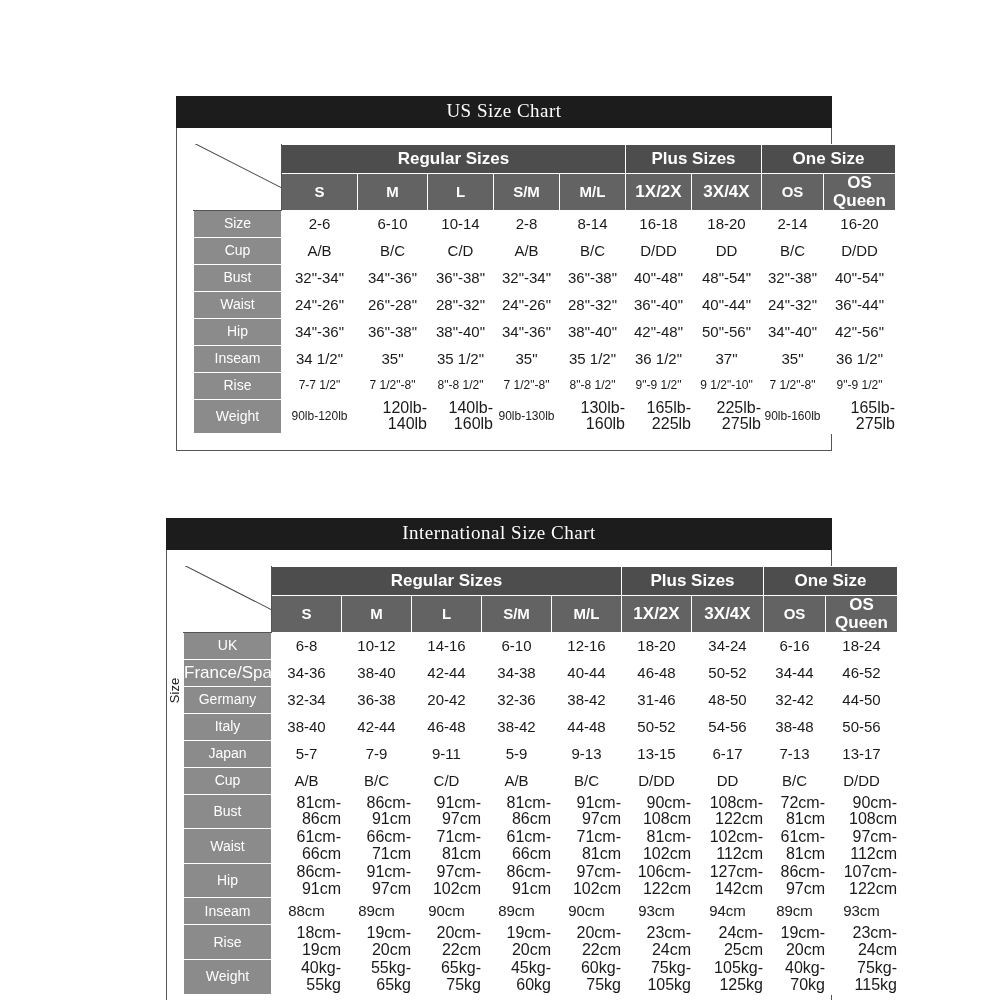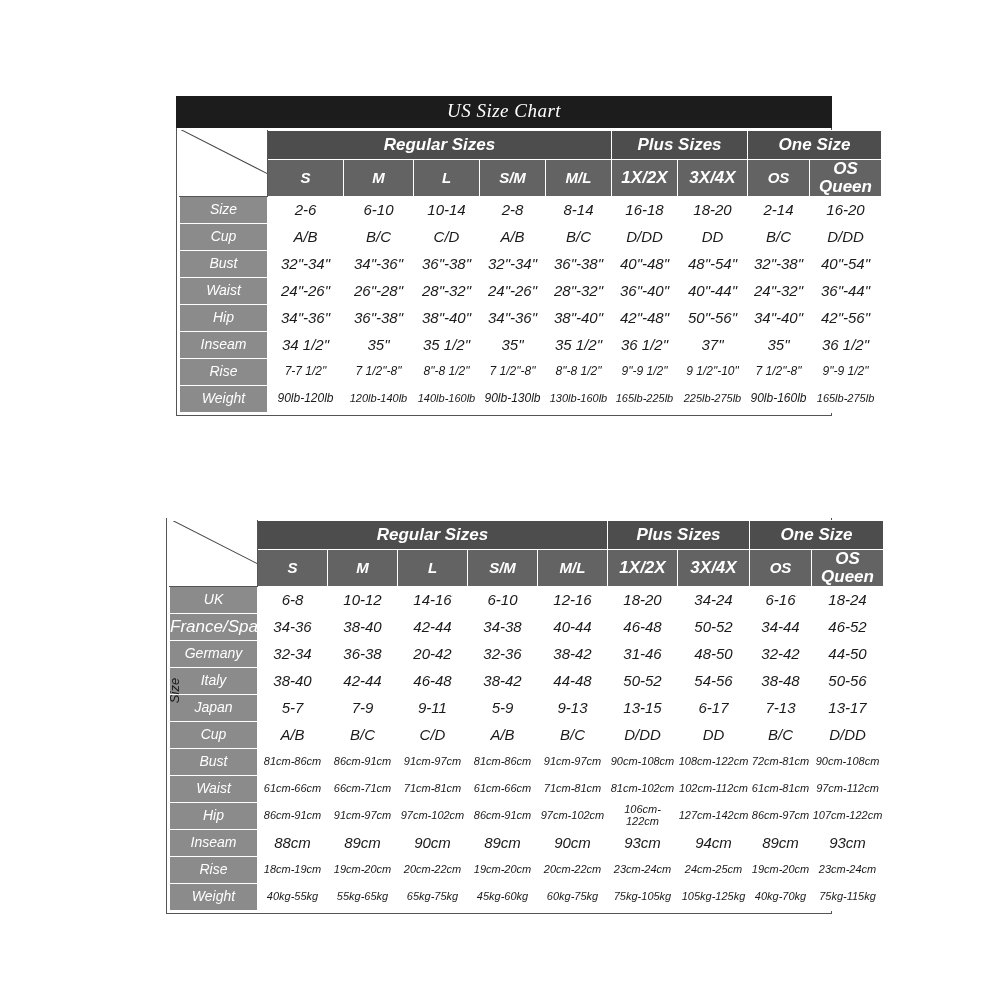--- a/index.html
+++ b/index.html
@@ -8,21 +8,20 @@
     width: 1000px;
     height: 1000px;
     background: #ffffff;
     font-family: "Liberation Sans", sans-serif;
   }
   .page {
     position: relative;
     width: 1000px;
     height: 1000px;
     background: #ffffff;
-    font-style: italic;
   }
 
   
   .chart-block {
     position: absolute;
     box-sizing: border-box;
   }
   #us-chart { left: 176px; top: 96px; width: 656px; }
   #intl-chart { left: 166px; top: 518px; width: 666px; }
 
@@ -111,26 +110,26 @@
 
   
   .dv {
     background: #ffffff;
     color: #1a1a1a;
     font-size: 15px;
     height: 26px;
     border: 1px solid #9a9a9a;
   }
   .dv.sm { font-size: 12px; }
-  .dv.xs { font-size: 11px; }
+  .dv.xs { font-size: 16px; text-align: right; }
 
   .outer-box {
     border: 1px solid #555555;
     border-top: none;
-    padding: 2px;
+    padding: 16px;
     background: #ffffff;
   }
 
   
   .vert-wrap {
     position: absolute;
     left: 166px;
     top: 640px;
     width: 18px;
     height: 100px;
@@ -282,20 +281,21 @@
               <td class="dv xs">225lb-275lb</td>
               <td class="dv sm">90lb-160lb</td>
               <td class="dv xs">165lb-275lb</td>
             </tr>
           </tbody>
         </table>
     </div>
   </div>
 
   <div class="chart-block" id="intl-chart">
+    <div class="chart-title">International Size Chart</div>
     <div class="outer-box">
       <table class="size-table" id="intl-table">
           <colgroup>
             <col style="width:88px">
             <col style="width:70px">
             <col style="width:70px">
             <col style="width:70px">
             <col style="width:70px">
             <col style="width:70px">
             <col style="width:70px">

